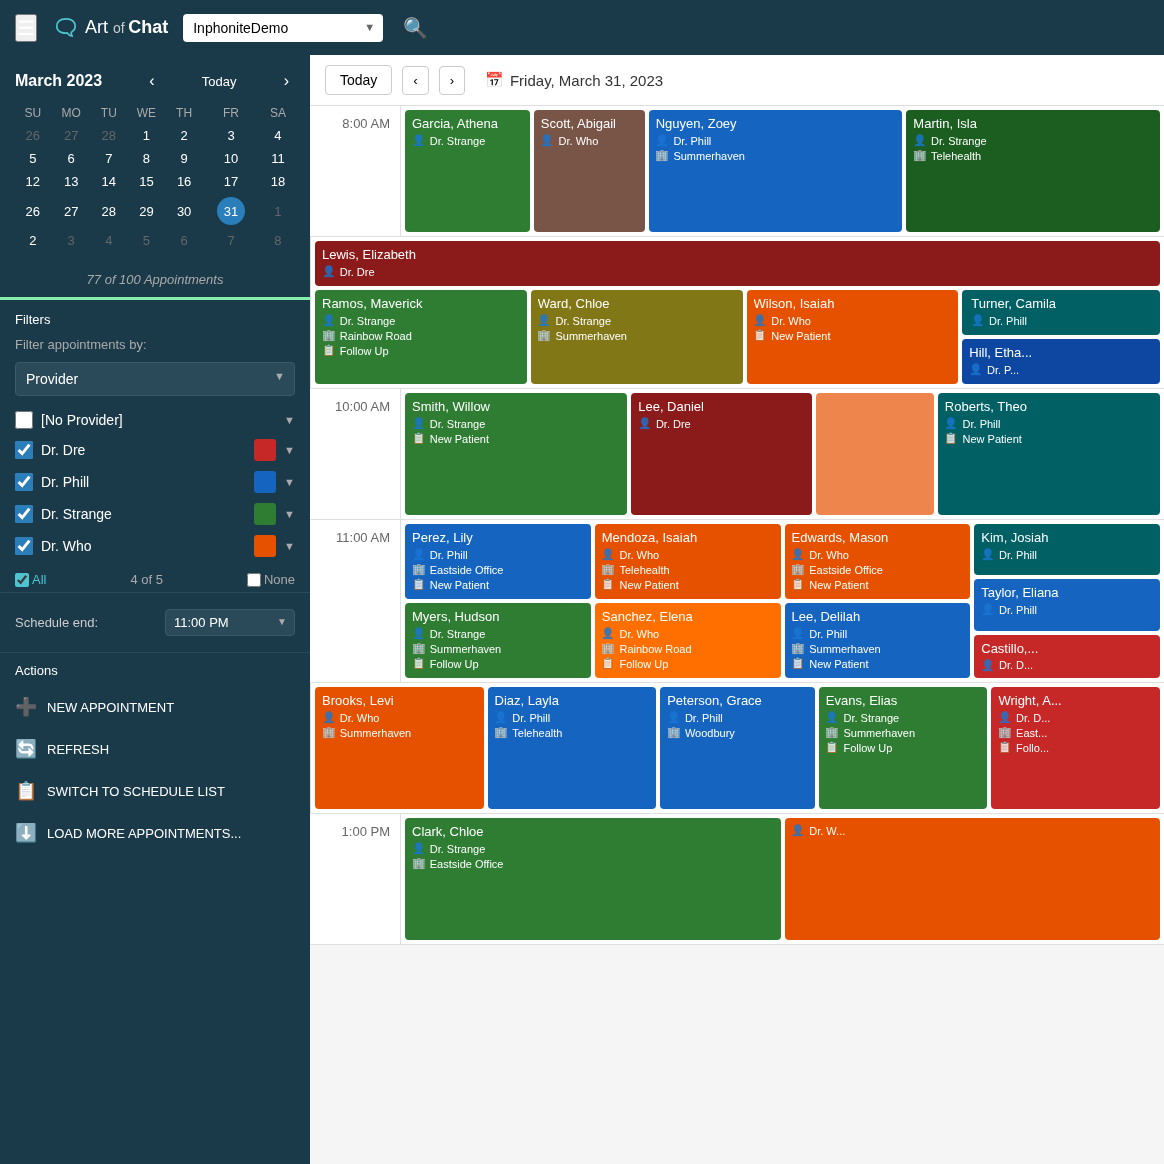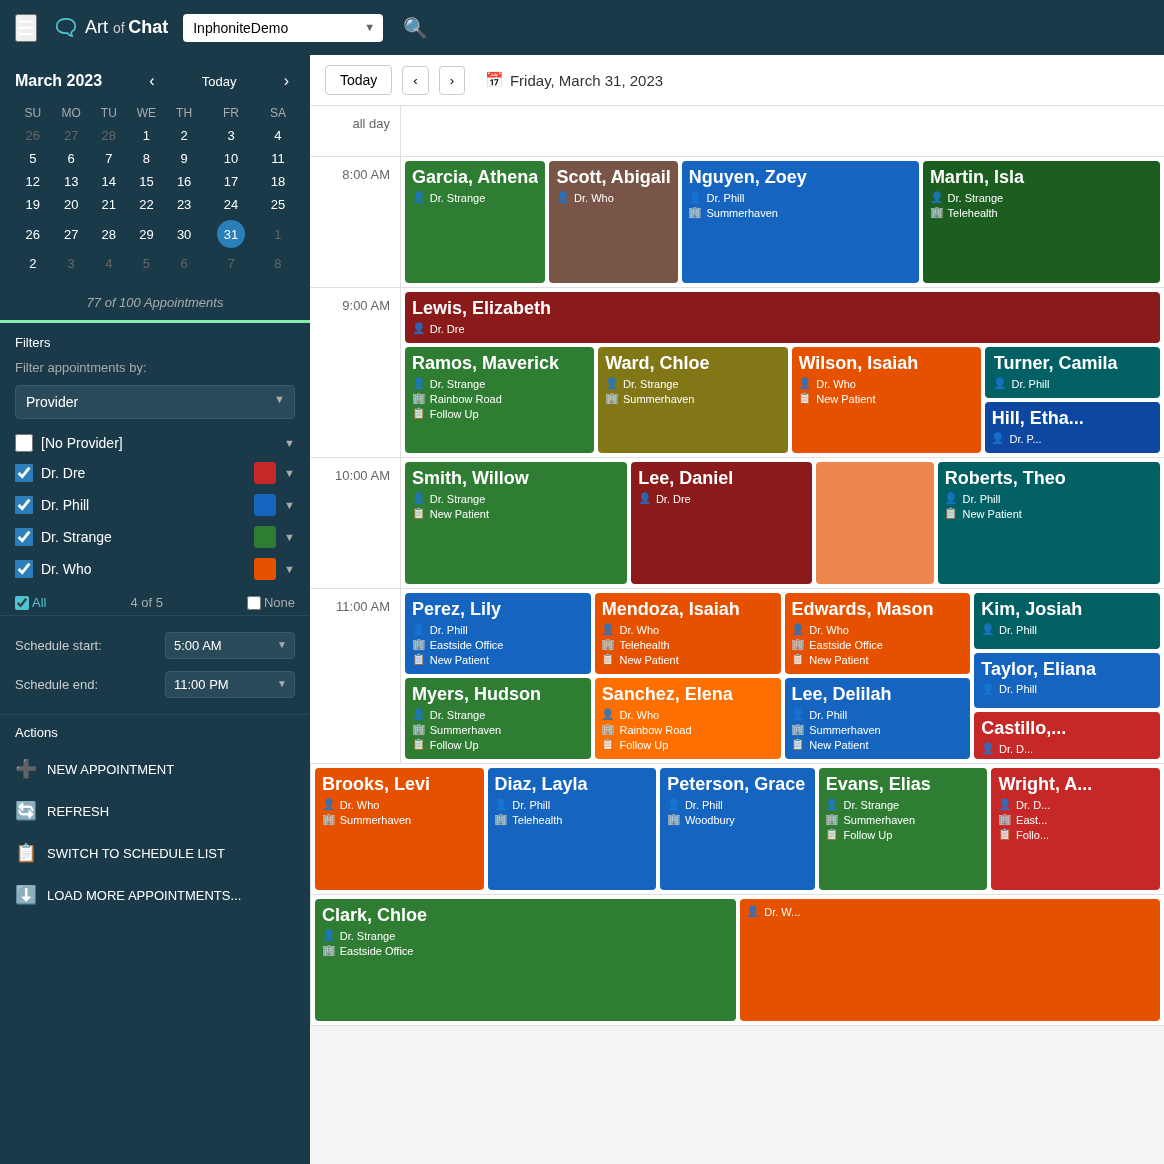--- a/index.html
+++ b/index.html
@@ -122,21 +122,21 @@
     .cal-icon { color: #555; }
 
     
     .schedule-grid { flex: 1; overflow-y: auto; overflow-x: hidden; }
     .schedule-row { display: flex; min-height: 130px; border-bottom: 1px solid #e0e0e0; }
     .time-label { width: 90px; flex-shrink: 0; padding: 8px 10px; font-size: 13px; color: #666; text-align: right; padding-top: 10px; background: white; }
     .time-slots { flex: 1; display: flex; gap: 4px; padding: 4px; background: white; border-left: 1px solid #e0e0e0; min-height: 130px; position: relative; }
 
     
     .appt-card { border-radius: 4px; padding: 6px 7px; color: white; font-size: 12px; flex: 1; min-width: 0; cursor: pointer; position: relative; overflow: hidden; }
-    .appt-name { font-weight: bold; font-size: 18px; margin-bottom: 3px; white-space: nowrap; overflow: hidden; text-overflow: ellipsis; }
+    .appt-name { font-weight: normal; font-size: 13px; margin-bottom: 3px; white-space: nowrap; overflow: hidden; text-overflow: ellipsis; }
     .appt-info { display: flex; align-items: center; gap: 4px; font-size: 11px; margin-bottom: 2px; white-space: nowrap; overflow: hidden; }
     .appt-info-icon { font-size: 11px; opacity: 0.8; flex-shrink: 0; }
 
     .col-green { background: #2e7d32; }
     .col-blue { background: #1565c0; }
     .col-dark-green { background: #1b5e20; }
     .col-brown { background: #795548; }
     .col-dark-red { background: #8b1a1a; }
     .col-orange { background: #e65100; }
     .col-teal { background: #006064; }
@@ -222,29 +222,20 @@
             <tr>
               <td>12</td>
               <td>13</td>
               <td>14</td>
               <td>15</td>
               <td>16</td>
               <td>17</td>
               <td>18</td>
             </tr>
             <tr>
-              <td>19</td>
-              <td>20</td>
-              <td>21</td>
-              <td>22</td>
-              <td>23</td>
-              <td>24</td>
-              <td>25</td>
-            </tr>
-            <tr>
               <td>26</td>
               <td>27</td>
               <td>28</td>
               <td>29</td>
               <td>30</td>
               <td><span class="cal-today-highlight">31</span></td>
               <td style="color: rgb(102, 102, 102);">1</td>
             </tr>
             <tr>
               <td>2</td>
@@ -312,28 +303,20 @@
       </span>
       <span class="count">4 of 5</span>
       <span class="none-link">
         <input type="checkbox" style="width: 14px; height: 14px;">
         <span>None</span>
       </span>
     </div>
 
     <div class="options-section">
       <div class="option-row">
-        <span class="option-label">Schedule start:</span>
-        <div class="option-select-wrapper">
-          <select class="option-select">
-            <option>5:00 AM</option>
-          </select>
-        </div>
-      </div>
-      <div class="option-row">
         <span class="option-label">Schedule end:</span>
         <div class="option-select-wrapper">
           <select class="option-select">
             <option>11:00 PM</option>
           </select>
         </div>
       </div>
     </div>
 
     <div class="actions-section">
@@ -365,24 +348,20 @@
       <button class="toolbar-nav">‹</button>
       <button class="toolbar-nav">›</button>
       <div class="toolbar-date">
         <span class="cal-icon">📅</span>
         <span>Friday, March 31, 2023</span>
       </div>
     </div>
 
     <div class="schedule-grid">
 
-      <div class="schedule-row" style="min-height:50px;">
-        <div class="time-label">all day</div>
-        <div class="time-slots" style="min-height:50px;"></div>
-      </div>
 
       <div class="schedule-row">
         <div class="time-label">8:00 AM</div>
         <div class="time-slots">
           <div class="col-group">
             <div class="appt-card col-green">
               <div class="appt-name">Garcia, Athena</div>
               <div class="appt-info"><span class="appt-info-icon">👤</span> Dr. Strange</div>
             </div>
             <div class="time-col">
@@ -399,21 +378,20 @@
           </div>
           <div class="appt-card col-dark-green">
             <div class="appt-name">Martin, Isla</div>
             <div class="appt-info"><span class="appt-info-icon">👤</span> Dr. Strange</div>
             <div class="appt-info"><span class="appt-info-icon">🏢</span> Telehealth</div>
           </div>
         </div>
       </div>
 
       <div class="schedule-row">
-        <div class="time-label">9:00 AM</div>
         <div class="time-slots" style="flex-direction:column; gap:4px;">
           <div style="display:flex;gap:4px;flex:0 0 40px;">
             <div class="appt-card col-dark-red" style="flex:2;">
               <div class="appt-name">Lewis, Elizabeth</div>
               <div class="appt-info"><span class="appt-info-icon">👤</span> Dr. Dre</div>
             </div>
           </div>
           <div style="display:flex;gap:4px;flex:1;">
             <div class="appt-card col-green">
               <div class="appt-name">Ramos, Maverick</div>
@@ -558,20 +536,21 @@
           <div class="appt-card col-red">
             <div class="appt-name">Wright, A...</div>
             <div class="appt-info"><span class="appt-info-icon">👤</span> Dr. D...</div>
             <div class="appt-info"><span class="appt-info-icon">🏢</span> East...</div>
             <div class="appt-info"><span class="appt-info-icon">📋</span> Follo...</div>
           </div>
         </div>
       </div>
 
       <div class="schedule-row">
+        <div class="time-label">1:00 PM</div>
         <div class="time-slots">
           <div class="appt-card col-green">
             <div class="appt-name">Clark, Chloe</div>
             <div class="appt-info"><span class="appt-info-icon">👤</span> Dr. Strange</div>
             <div class="appt-info"><span class="appt-info-icon">🏢</span> Eastside Office</div>
           </div>
           <div class="appt-card col-orange">
             <div class="appt-info"><span class="appt-info-icon">👤</span> Dr. W...</div>
           </div>
         </div>

